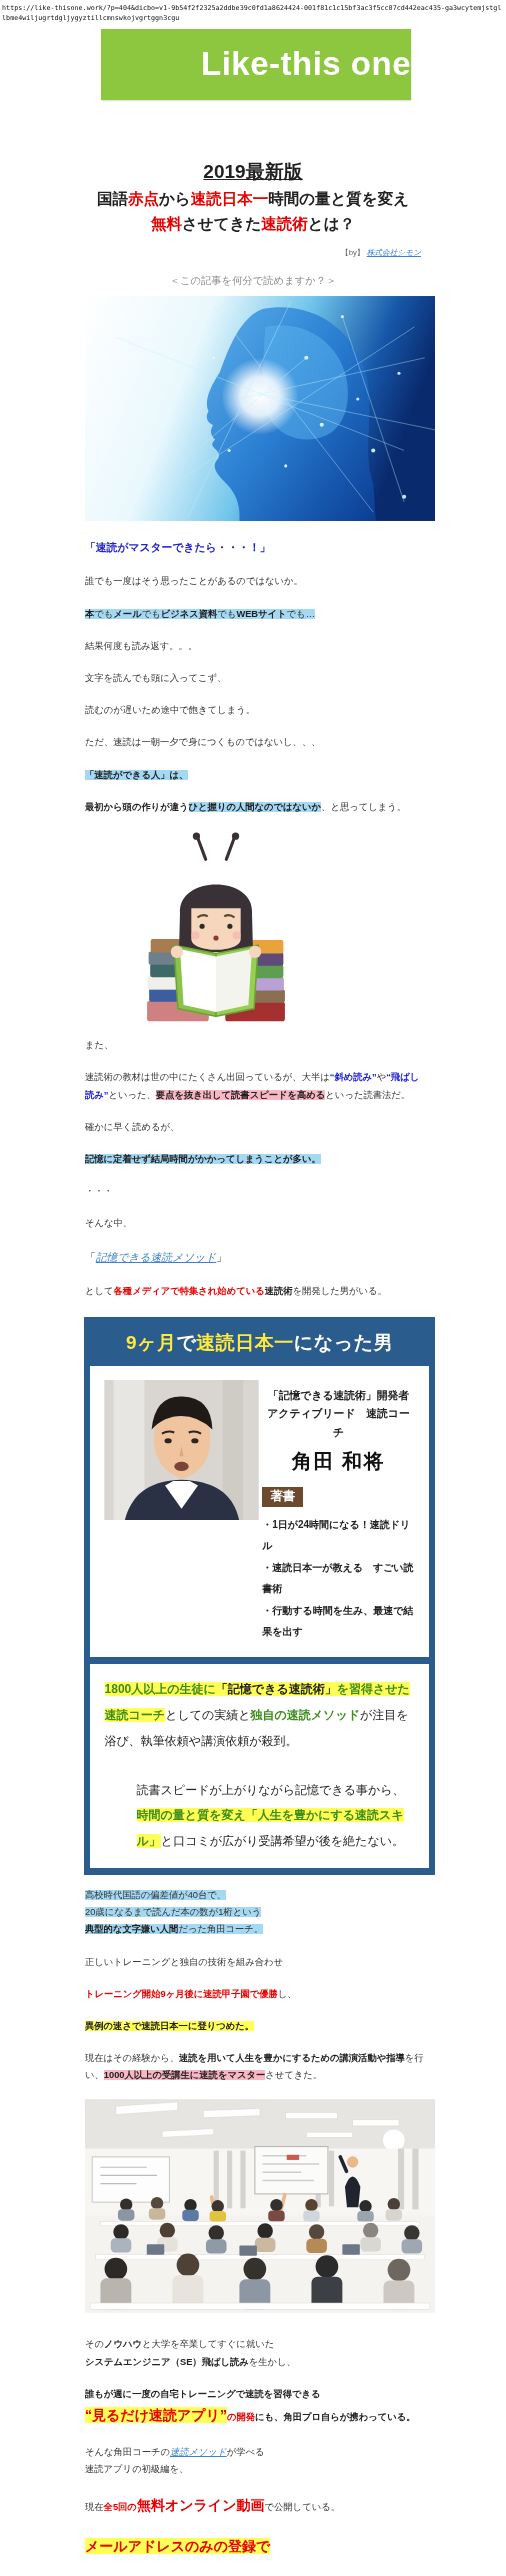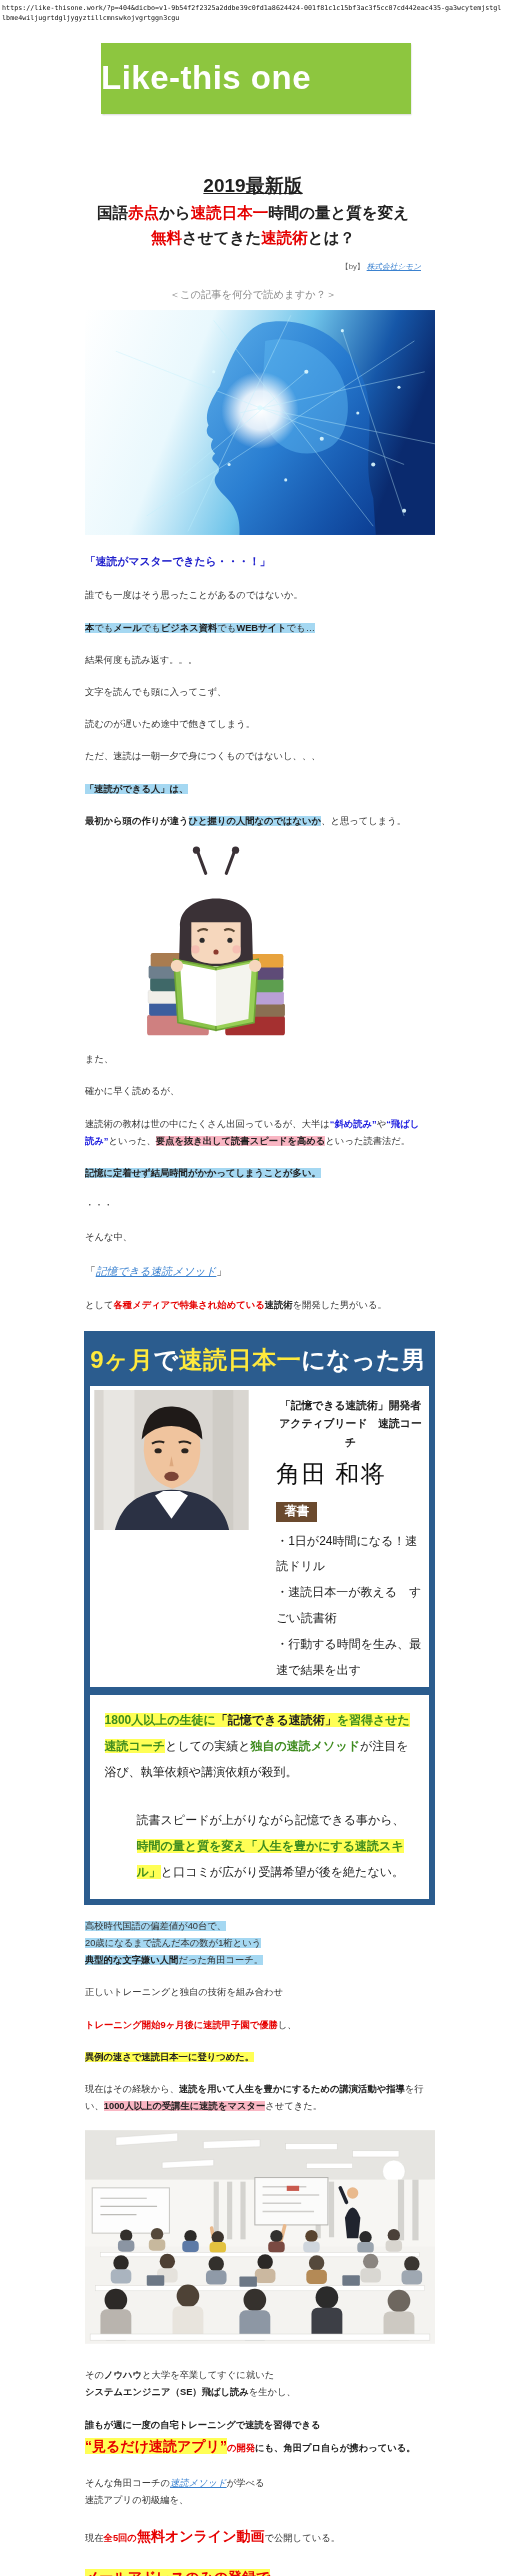--- a/index.html
+++ b/index.html
@@ -1,18 +1,18 @@
 <!DOCTYPE html>
 <html style="font-size:8.2px"><head>
 <meta charset="utf-8">
 <style>
   html,body{margin:0;padding:0;}
   body{width:506px;background:#ffffff;font-family:"Liberation Sans",sans-serif;color:#333;}
   .url-block{font-family:"DejaVu Sans Mono",monospace;font-size:6.7px;color:#111;line-height:1.55;padding:3.1px 2.1px 0 2.1px;word-break:break-all;width:502px;}
-  .logo-box{width:310px;height:71px;background:#8dc63f;margin:19px 0 0 101px;display:flex;align-items:center;justify-content:flex-start;box-shadow:0.5px 1px 1.5px rgba(0,0,0,.18);}
+  .logo-box{width:310px;height:71px;background:#8dc63f;margin:5px 0 0 101px;display:flex;align-items:center;justify-content:flex-end;box-shadow:0.5px 1px 1.5px rgba(0,0,0,.18);}
   .logo-box span{color:#fff;font-size:33px;font-weight:600;letter-spacing:0.5px;}
   .title-block{text-align:center;margin-top:58px;line-height:1.5;color:#222;}
   .t1{font-size:19px;font-weight:bold;text-decoration:underline;}
   .t2{font-size:14px;font-weight:bold;margin-top:4.1px;}
   .t34{font-size:15.5px;font-weight:bold;margin-top:1px;}
   .red{color:#e60000;}
   .byline{text-align:right;margin:13.4px 85px 0 0;font-size:7.7px;color:#666;}
   .readtime{text-align:center;color:#8a8a8a;font-size:10.3px;margin:15.5px 0 8.2px 0;}
   .content{margin-left:85px;width:340px;}
   .media{margin-left:85px;display:block;}
@@ -22,30 +22,30 @@
   .rl{color:#e60000;font-weight:bold;font-size:14px;}
   .bl{color:#1a1adf;font-weight:bold;}
   .lk{color:#3b82d0;text-decoration:underline;cursor:pointer;font-style:italic;}
   .hy{background:#ffff55;}
   .hb{background:#a5d8f2;}
   .hp{background:#f9b6c3;}
   .big2{font-size:10.8px;}
   .h-blue{color:#2020cc;font-weight:bold;font-size:10.8px;}
   
   .navy-box{margin:17.5px 0 12.4px 84px;width:351px;background:#2b5c8e;padding:0 6.2px 6.2px 6.2px;box-sizing:border-box;}
-  .navy-head{color:#fff;font-size:24px;font-weight:bold;padding:12.4px 0 10.3px 0;letter-spacing:0.5px;}
+  .navy-head{text-align:center;color:#fff;font-size:19px;font-weight:bold;padding:12.4px 0 10.3px 0;letter-spacing:0.5px;}
   .navy-head .yel{color:#ffe93c;}
   .card{background:#fff;}
-  .card1{display:flex;padding:4px;gap:27px;}
+  .card1{display:flex;padding:14px;gap:3px;}
   .portrait{width:155px;height:140px;flex:0 0 auto;}
   .profile-right{flex:1;padding-top:6.2px;}
   .dev-line,.role-line{font-size:10.8px;font-weight:bold;text-align:center;color:#222;line-height:1.7;}
-  .prof-name{font-size:24px;font-weight:normal;color:#111;margin:7.2px 0 11.3px 0;letter-spacing:1.5px;}
+  .prof-name{font-size:20px;font-weight:bold;text-align:center;color:#111;margin:7.2px 0 11.3px 0;letter-spacing:1.5px;}
   .badge{display:inline-block;background:#6b4a2e;color:#fff;font-size:12.4px;font-weight:bold;padding:1.5px 8.2px;margin-bottom:7px;}
-  .book-item{font-size:12px;color:#222;font-weight:400;line-height:2.15;}
+  .book-item{font-size:10px;color:#222;font-weight:700;line-height:2.15;}
   .card2{margin-top:7.2px;padding:13.4px 14.4px;font-size:12px;line-height:2.15;color:#222;}
   .card2 .pp{margin:0 0 23px 0;}
   .card2 .pp:last-child{margin-bottom:0;margin-left:32px;}
   .g{color:#3f8c1f;font-weight:bold;}
   svg{display:block;}
 </style>
 </head>
 <body>
 
 <div class="url-block">https://like-thisone.work/?p=404&amp;dicbo=v1-9b54f2f2325a2ddbe39c0fd1a8624424-001f81c1c15bf3ac3f5cc07cd442eac435-ga3wcytemjstgllbme4wiljugrtdgljygyztillcmnswkojvgrtggn3cgu</div>
@@ -171,22 +171,22 @@
   <path d="M140,238 L58,222 L66,345 L140,360 Z" fill="#8bc34a" stroke="#6da336" stroke-width="3"></path>
   <path d="M140,238 L222,222 L214,345 L140,360 Z" fill="#97cf55" stroke="#6da336" stroke-width="3"></path>
   <path d="M140,244 L70,230 L77,338 L140,352 Z" fill="#ffffff"></path>
   <path d="M140,244 L210,230 L203,338 L140,352 Z" fill="#f4f4ee"></path>
   <circle cx="64" cy="235" r="12" fill="#f6d7bd"></circle>
     <circle cx="216" cy="235" r="12" fill="#f6d7bd"></circle>
 </svg>
 
 <div class="content">
     <p class="para "><span class="">また、</span></p>
+    <p class="para "><span class="">速読術の教材は世の中にたくさん出回っているが、大半は</span><span class="bl">“斜め読み”</span><span class="">や</span><span class="bl">“飛ばし読み”</span><span class="">といった、</span><span class="b hp">要点を抜き出して読書スピードを高める</span><span class="">といった読書法だ。</span></p>
     <p class="para "><span class="">確かに早く読めるが、</span></p>
-    <p class="para "><span class="">速読術の教材は世の中にたくさん出回っているが、大半は</span><span class="bl">“斜め読み”</span><span class="">や</span><span class="bl">“飛ばし読み”</span><span class="">といった、</span><span class="b hp">要点を抜き出して読書スピードを高める</span><span class="">といった読書法だ。</span></p>
     <p class="para "><span class="b hb">記憶に定着せず結局時間がかかってしまうことが多い。</span></p>
     <p class="para "><span class="">・・・</span></p>
     <p class="para "><span class="">そんな中、</span></p>
     <p class="para big2"><span class="">「</span><a href="#" class="lk big2">記憶できる速読メソッド</a><span class="">」</span></p>
     <p class="para "><span class="">として</span><span class="r">各種メディアで特集され始めている</span><span class="b">速読術</span><span class="">を開発した男がいる。</span></p>
   </div>
 
 <div class="navy-box">
   <div class="navy-head"><span class="yel">9ヶ月</span><span class="">で</span><span class="yel">速読日本一</span><span class="">になった男</span></div>
   <div class="card card1">

